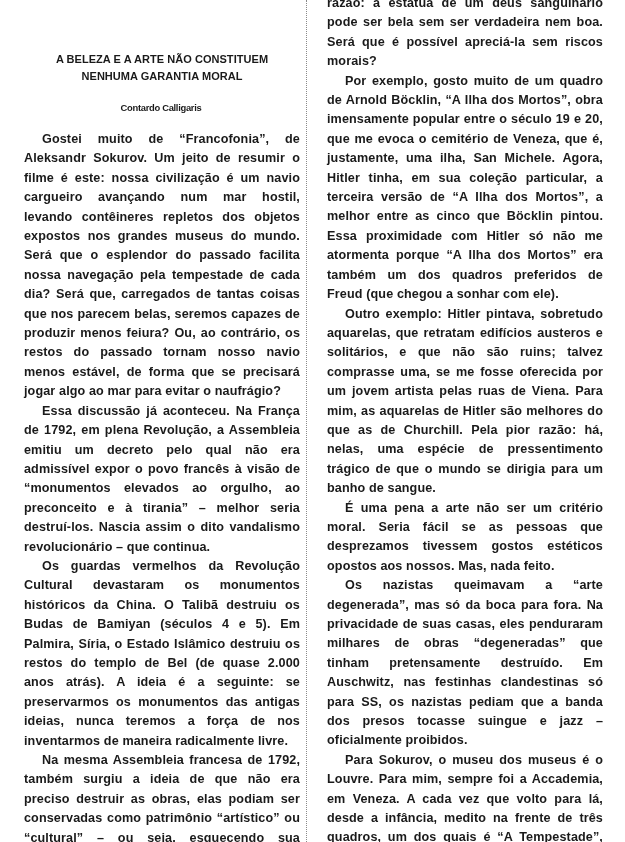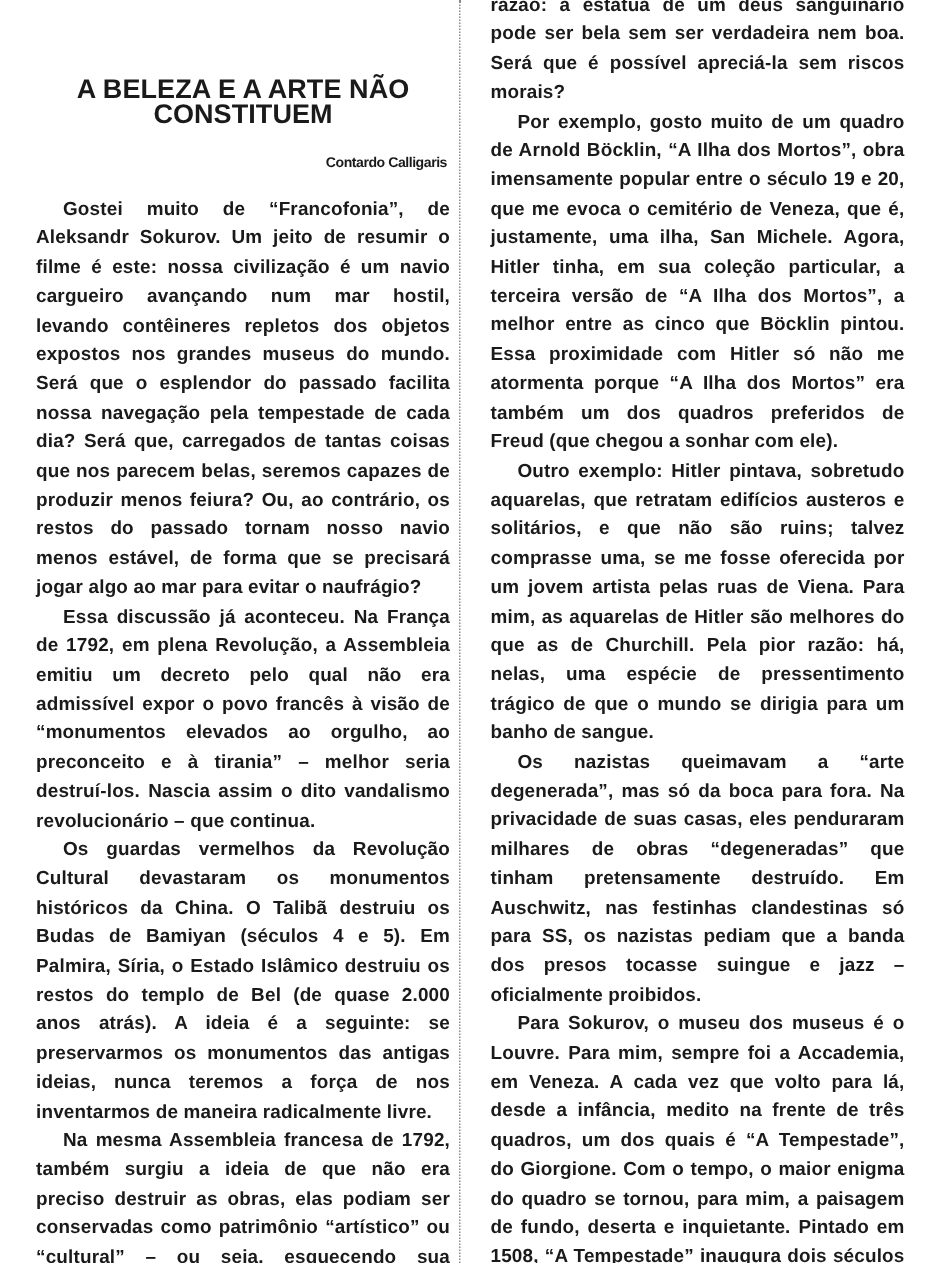--- a/index.html
+++ b/index.html
@@ -11,58 +11,60 @@
     position: absolute; left: 306px; top: 0; width: 0; height: 842px;
     border-left: 1px dotted #8a8a8a;
   }
   .col {
     position: absolute; top: 0; box-sizing: border-box;
   }
   .col-left { left: 24px; width: 276px; }
   .col-right { left: 327px; width: 276px; }
   .title {
     margin: 51px 0 0 0; text-align: center; font-weight: bold;
-    font-size: 18px; line-height: 17px; letter-spacing: 0.05px;
+    font-size: 11px; line-height: 17px; letter-spacing: 0.05px;
   }
   .author {
-    margin: 17px 0 0 0; text-align: right; font-weight: bold;
+    margin: 17px 0 0 0; text-align: center; font-weight: bold;
     font-size: 9.4px; line-height: 12px; letter-spacing: -0.3px;
     padding-right: 2px;
   }
   .body-text p {
     margin: 0; font-weight: bold; font-size: 12.6px; line-height: 19.4px;
     text-align: justify; text-indent: 18px; letter-spacing: 0.12px;
     hyphens: none;
   }
   .col-left .body-text { margin-top: 16px; }
   .col-right .body-text { margin-top: -6px; }
   .body-text p.cont { text-indent: 0; }
 </style>
 </head>
 <body>
 
 <div class="divider"></div>
 
 <div class="col col-left">
   <div class="title">
     <div>A BELEZA E A ARTE NÃO CONSTITUEM</div>
+    <div>NENHUMA GARANTIA MORAL</div>
   </div>
   <div class="author">Contardo Calligaris</div>
   <div class="body-text">
     <p>Gostei muito de “Francofonia”, de Aleksandr Sokurov. Um jeito de resumir o filme é este: nossa civilização é um navio cargueiro avançando num mar hostil, levando contêineres repletos dos objetos expostos nos grandes museus do mundo. Será que o esplendor do passado facilita nossa navegação pela tempestade de cada dia? Será que, carregados de tantas coisas que nos parecem belas, seremos capazes de produzir menos feiura? Ou, ao contrário, os restos do passado tornam nosso navio menos estável, de forma que se precisará jogar algo ao mar para evitar o naufrágio?</p>
     <p>Essa discussão já aconteceu. Na França de 1792, em plena Revolução, a Assembleia emitiu um decreto pelo qual não era admissível expor o povo francês à visão de “monumentos elevados ao orgulho, ao preconceito e à tirania” – melhor seria destruí-los. Nascia assim o dito vandalismo revolucionário – que continua.</p>
     <p>Os guardas vermelhos da Revolução Cultural devastaram os monumentos históricos da China. O Talibã destruiu os Budas de Bamiyan (séculos 4 e 5). Em Palmira, Síria, o Estado Islâmico destruiu os restos do templo de Bel (de quase 2.000 anos atrás). A ideia é a seguinte: se preservarmos os monumentos das antigas ideias, nunca teremos a força de nos inventarmos de maneira radicalmente livre.</p>
     <p>Na mesma Assembleia francesa de 1792, também surgiu a ideia de que não era preciso destruir as obras, elas podiam ser conservadas como patrimônio “artístico” ou “cultural” – ou seja, esquecendo sua significação religiosa, política e ideológica.</p>
 
   </div>
 </div>
 
 <div class="col col-right">
   <div class="body-text">
     <p class="cont">razão: a estátua de um deus sanguinário pode ser bela sem ser verdadeira nem boa. Será que é possível apreciá-la sem riscos morais?</p>
     <p>Por exemplo, gosto muito de um quadro de Arnold Böcklin, “A Ilha dos Mortos”, obra imensamente popular entre o século 19 e 20, que me evoca o cemitério de Veneza, que é, justamente, uma ilha, San Michele. Agora, Hitler tinha, em sua coleção particular, a terceira versão de “A Ilha dos Mortos”, a melhor entre as cinco que Böcklin pintou. Essa proximidade com Hitler só não me atormenta porque “A Ilha dos Mortos” era também um dos quadros preferidos de Freud (que chegou a sonhar com ele).</p>
     <p>Outro exemplo: Hitler pintava, sobretudo aquarelas, que retratam edifícios austeros e solitários, e que não são ruins; talvez comprasse uma, se me fosse oferecida por um jovem artista pelas ruas de Viena. Para mim, as aquarelas de Hitler são melhores do que as de Churchill. Pela pior razão: há, nelas, uma espécie de pressentimento trágico de que o mundo se dirigia para um banho de sangue.</p>
+    <p>É uma pena a arte não ser um critério moral. Seria fácil se as pessoas que desprezamos tivessem gostos estéticos opostos aos nossos. Mas, nada feito.</p>
     <p>Os nazistas queimavam a “arte degenerada”, mas só da boca para fora. Na privacidade de suas casas, eles penduraram milhares de obras “degeneradas” que tinham pretensamente destruído. Em Auschwitz, nas festinhas clandestinas só para SS, os nazistas pediam que a banda dos presos tocasse suingue e jazz – oficialmente proibidos.</p>
     <p>Para Sokurov, o museu dos museus é o Louvre. Para mim, sempre foi a Accademia, em Veneza. A cada vez que volto para lá, desde a infância, medito na frente de três quadros, um dos quais é “A Tempestade”, do Giorgione. Com o tempo, o maior enigma do quadro se tornou, para mim, a paisagem de fundo, deserta e inquietante. Pintado em 1508, “A Tempestade” inaugura dois séculos que produziram mais beleza do que qualquer outro período de nossa história. Mas aquele fundo, mais tétrico que uma aquarela de Hitler, lembra-me que os dois séculos da beleza também foram um triunfo de guerra, peste e morte – Europa afora.</p>
 
   </div>
 
 </div>
 
 </body></html>

